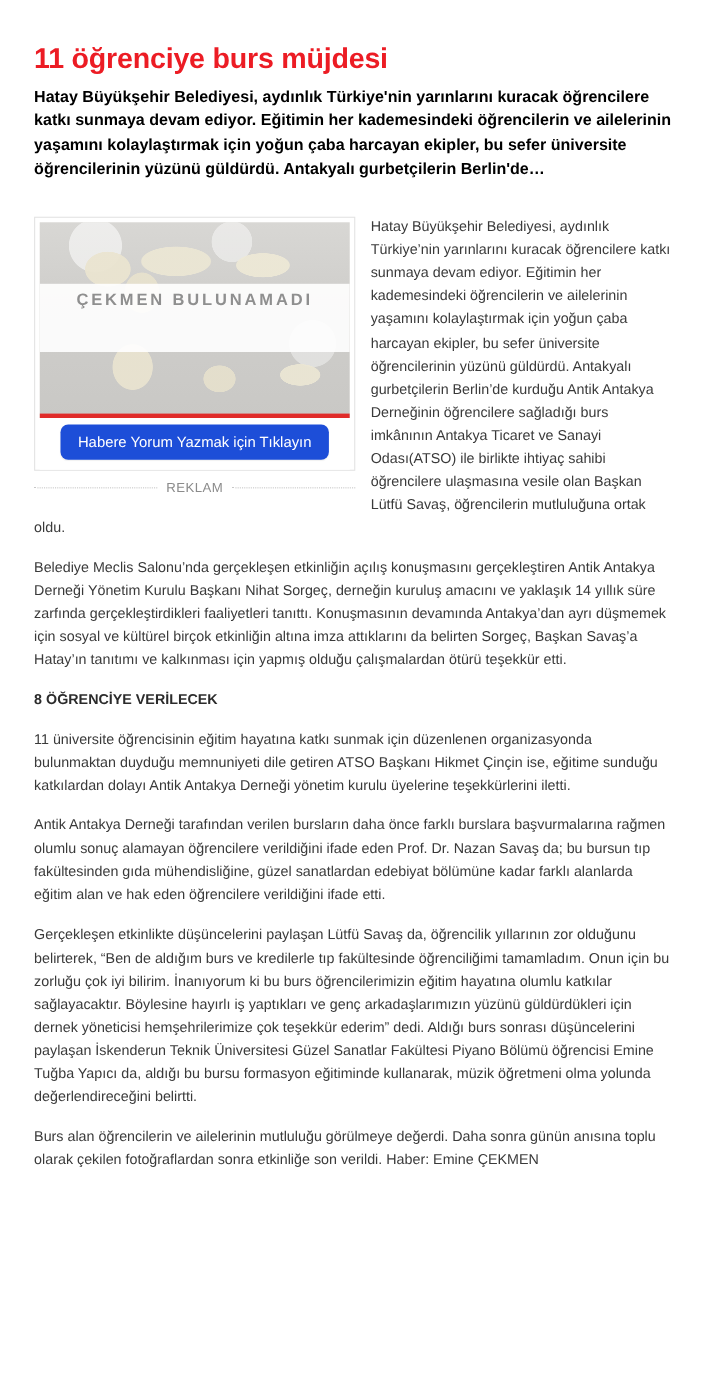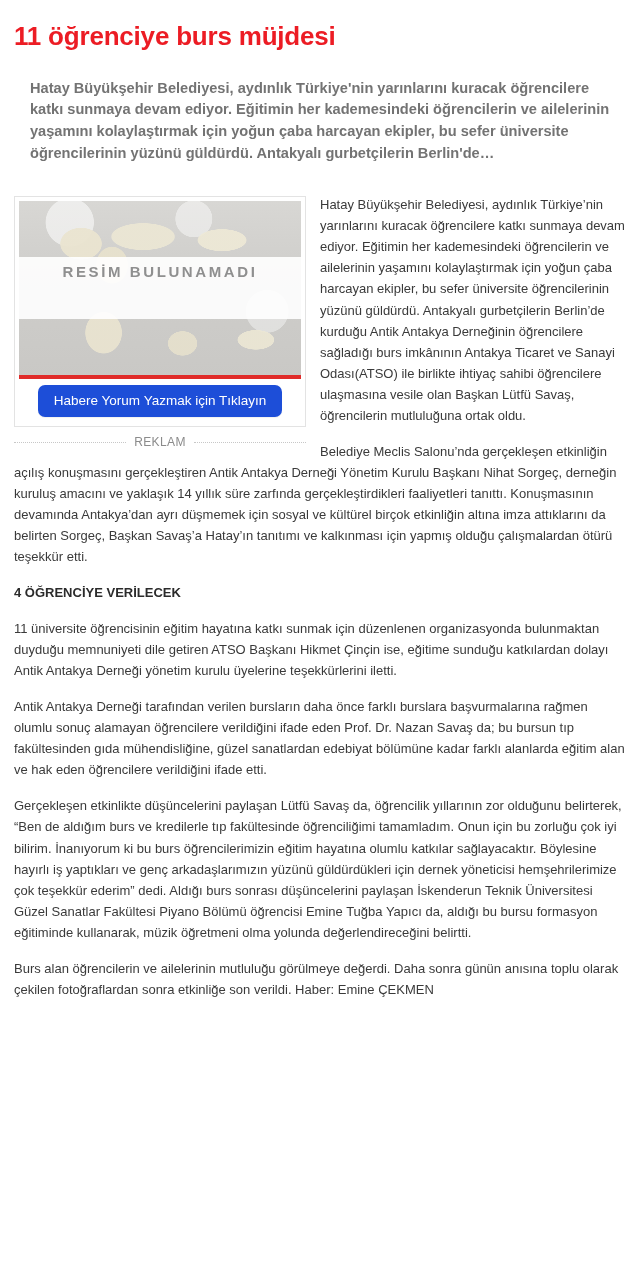--- a/index.html
+++ b/index.html
@@ -11,21 +11,21 @@
   body {
     width: 642px;
     height: 1267px;
     font-family: "Liberation Sans", sans-serif;
     color: #333333;
     overflow: hidden;
   }
 
   .page {
     width: 642px;
-    padding: 0;
+    padding: 17px;
     box-sizing: border-box;
     position: relative;
   }
 
   .inner {
     padding: 0 14px 0 14px;
     box-sizing: border-box;
   }
 
   
@@ -37,22 +37,22 @@
     margin: 0;
     padding: 22px 0 10px 0;
     letter-spacing: -0.2px;
   }
 
   
   .spot {
     font-size: 14.6px;
     line-height: 1.48;
     font-weight: bold;
-    color: #737373;
-    margin: 16px;
+    color: #000000;
+    margin: 0;
     padding: 0 0 14px 0;
   }
 
   
   .metabar {
     display: flex;
     justify-content: space-between;
     align-items: flex-end;
     font-size: 11.5px;
     color: #9a9a9a;
@@ -212,42 +212,42 @@
 
     <div class="body-wrap">
 
       <div class="media-col">
         <div class="media-box">
 
           <div class="noimage">
             <div class="map"></div>
             <div class="band"></div>
             <div class="caption">
-              <div class="t1">RESİM BULUNAMADI</div>
+              <div class="t1">ÇEKMEN BULUNAMADI</div>
             </div>
             <div class="redline"></div>
           </div>
 
           <div class="comment-area">
             <button class="comment-btn">Habere Yorum Yazmak için Tıklayın</button>
           </div>
 
         </div>
 
         <div class="reklam">
           <span class="rule"></span>
           <span>REKLAM</span>
           <span class="rule"></span>
         </div>
       </div>
 
       <div class="article">
         <p class="first">Hatay Büyükşehir Belediyesi, aydınlık Türkiye’nin yarınlarını kuracak öğrencilere katkı sunmaya devam ediyor. Eğitimin her kademesindeki öğrencilerin ve ailelerinin yaşamını kolaylaştırmak için yoğun çaba harcayan ekipler, bu sefer üniversite öğrencilerinin yüzünü güldürdü. Antakyalı gurbetçilerin Berlin’de kurduğu Antik Antakya Derneğinin öğrencilere sağladığı burs imkânının Antakya Ticaret ve Sanayi Odası(ATSO) ile birlikte ihtiyaç sahibi öğrencilere ulaşmasına vesile olan Başkan Lütfü Savaş, öğrencilerin mutluluğuna ortak oldu.</p>
         <p>Belediye Meclis Salonu’nda gerçekleşen etkinliğin açılış konuşmasını gerçekleştiren Antik Antakya Derneği Yönetim Kurulu Başkanı Nihat Sorgeç, derneğin kuruluş amacını ve yaklaşık 14 yıllık süre zarfında gerçekleştirdikleri faaliyetleri tanıttı. Konuşmasının devamında Antakya’dan ayrı düşmemek için sosyal ve kültürel birçok etkinliğin altına imza attıklarını da belirten Sorgeç, Başkan Savaş’a Hatay’ın tanıtımı ve kalkınması için yapmış olduğu çalışmalardan ötürü teşekkür etti.</p>
-        <h2 class="subhead">4 ÖĞRENCİYE VERİLECEK</h2>
+        <h2 class="subhead">8 ÖĞRENCİYE VERİLECEK</h2>
         <p>11 üniversite öğrencisinin eğitim hayatına katkı sunmak için düzenlenen organizasyonda bulunmaktan duyduğu memnuniyeti dile getiren ATSO Başkanı Hikmet Çinçin ise, eğitime sunduğu katkılardan dolayı Antik Antakya Derneği yönetim kurulu üyelerine teşekkürlerini iletti.</p>
         <p>Antik Antakya Derneği tarafından verilen bursların daha önce farklı burslara başvurmalarına rağmen olumlu sonuç alamayan öğrencilere verildiğini ifade eden Prof. Dr. Nazan Savaş da; bu bursun tıp fakültesinden gıda mühendisliğine, güzel sanatlardan edebiyat bölümüne kadar farklı alanlarda eğitim alan ve hak eden öğrencilere verildiğini ifade etti.</p>
         <p>Gerçekleşen etkinlikte düşüncelerini paylaşan Lütfü Savaş da, öğrencilik yıllarının zor olduğunu belirterek, “Ben de aldığım burs ve kredilerle tıp fakültesinde öğrenciliğimi tamamladım. Onun için bu zorluğu çok iyi bilirim. İnanıyorum ki bu burs öğrencilerimizin eğitim hayatına olumlu katkılar sağlayacaktır. Böylesine hayırlı iş yaptıkları ve genç arkadaşlarımızın yüzünü güldürdükleri için dernek yöneticisi hemşehrilerimize çok teşekkür ederim” dedi. Aldığı burs sonrası düşüncelerini paylaşan İskenderun Teknik Üniversitesi Güzel Sanatlar Fakültesi Piyano Bölümü öğrencisi Emine Tuğba Yapıcı da, aldığı bu bursu formasyon eğitiminde kullanarak, müzik öğretmeni olma yolunda değerlendireceğini belirtti.</p>
         <p>Burs alan öğrencilerin ve ailelerinin mutluluğu görülmeye değerdi. Daha sonra günün anısına toplu olarak çekilen fotoğraflardan sonra etkinliğe son verildi. Haber: Emine ÇEKMEN</p>
       </div>
 
       <div class="clearer"></div>
     </div>
 
   </div>

